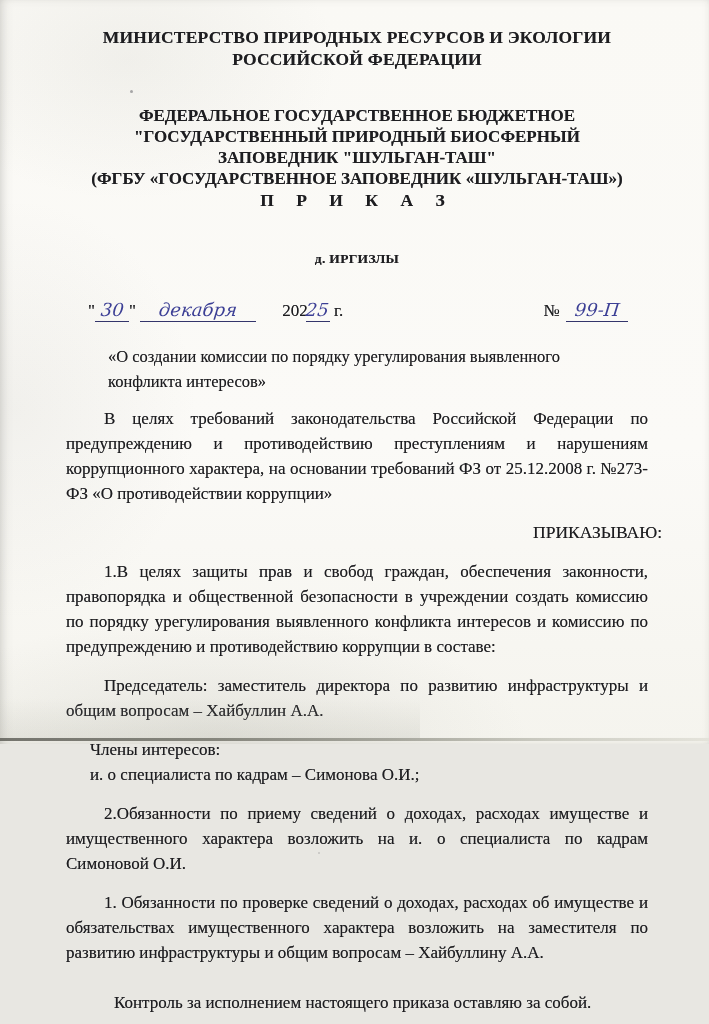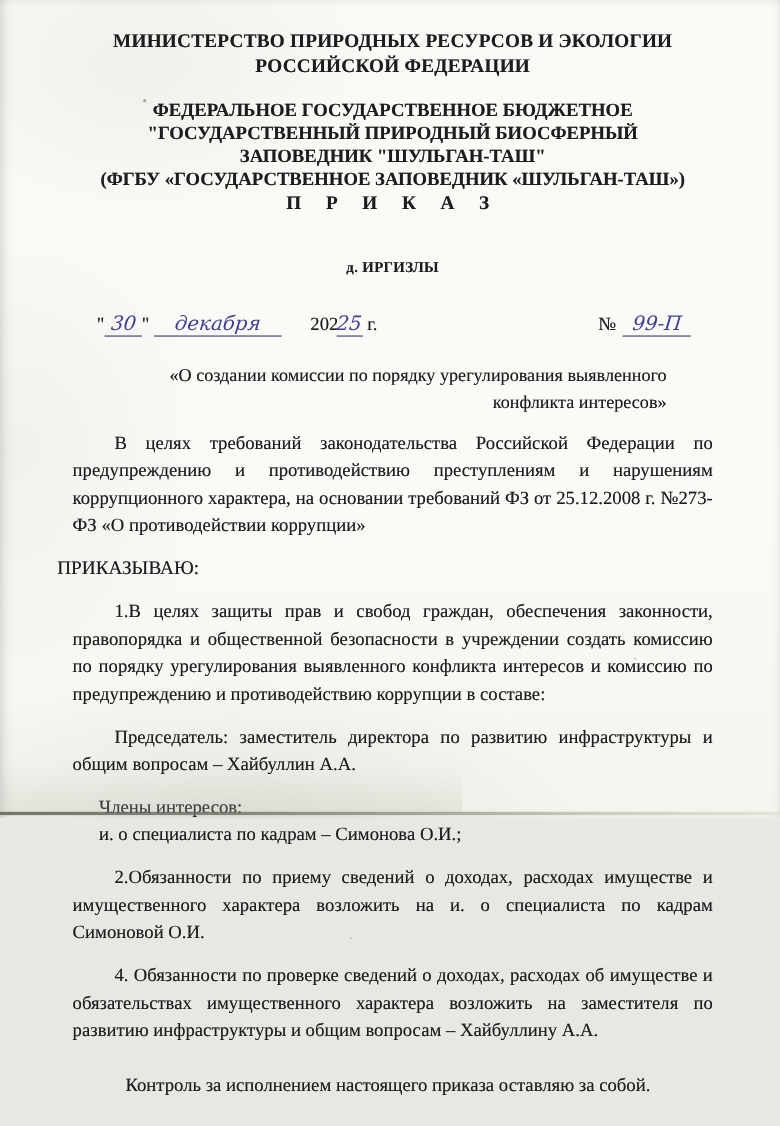--- a/index.html
+++ b/index.html
@@ -18,21 +18,21 @@
     color:#1d1d20;
     box-shadow:inset 6px 0 14px -8px rgba(90,90,85,.45), inset -4px 0 10px -7px rgba(120,120,112,.3);
   }
   .doc{
     position:absolute;left:52px;top:26px;width:610px;
     font-size:17px;line-height:25px;
     text-shadow:0 0 .5px rgba(20,20,25,.55);
   }
   .hdr{ text-align:center;font-weight:bold; }
   .hdr-ministry{ font-size:17.5px;line-height:22px;letter-spacing:.2px; }
-  .hdr-org{ margin-top:19px;font-size:17px;line-height:21px; }
+  .hdr-org{ margin-top:35px;font-size:17px;line-height:21px; }
   .doc-type{ margin-top:1px;letter-spacing:9px;font-weight:bold;font-size:17.5px; }
   .place{ margin-top:35px;font-size:13.5px;font-weight:600;letter-spacing:.3px; }
 
   .dateline{
     margin-top:27px;display:flex;justify-content:space-between;align-items:baseline;
     padding:0 34px 0 36px;font-size:17px;
   }
   .hand{
     font-family:"DejaVu Serif","Liberation Serif",serif;
     font-style:italic;color:#3c3f95;text-shadow:none;
@@ -40,25 +40,25 @@
   }
   .u{ border-bottom:1.2px solid #34356b;display:inline-block;text-align:center;line-height:20px; }
   .u-day{ min-width:34px; }
   .u-month{ min-width:116px; }
   .u-year{ min-width:24px;margin-left:-2px; }
   .u-num{ min-width:62px; }
   .year-printed{ margin-left:26px; }
   .num-group{ display:flex;gap:6px;align-items:baseline; }
 
   .title{
-    margin:21px auto 0;max-width:498px;text-align:right;font-size:16.5px;line-height:25px;
+    margin:21px auto 0;max-width:498px;text-align:left;font-size:16.5px;line-height:25px;
   }
   .para{ text-align:justify;text-indent:38px;margin:14px; }
   .p-first{ margin-top:12px; }
-  .resolve{ text-align:left;font-size:17.5px;margin:0; }
+  .resolve{ text-align:right;font-size:17.5px;margin:0; }
   .list-line{ text-indent:38px;margin:0; }
   .control{ margin-top:25px;text-indent:62px; }
 
   .sig-block{
     margin-top:29px;display:flex;align-items:flex-start;
   }
   .sig-left{ margin-left:72px;width:260px;text-align:center;line-height:25px; }
   .sig-ink{ margin-left:24px;margin-top:-12px; }
 
   .scan-bottom-edge{
@@ -107,21 +107,21 @@
 
     <div class="title">«О создании комиссии по порядку урегулирования выявленного конфликта интересов»</div>
 
     <p class="para p-first">В целях требований законодательства Российской Федерации по предупреждению и противодействию преступлениям и нарушениям коррупционного характера, на основании требований ФЗ от 25.12.2008 г. №273-ФЗ «О противодействии коррупции»</p>
     <p class="resolve">ПРИКАЗЫВАЮ:</p>
     <p class="para">1.В целях защиты прав и свобод граждан, обеспечения законности, правопорядка и общественной безопасности в учреждении создать комиссию по порядку урегулирования выявленного конфликта интересов и комиссию по предупреждению и противодействию коррупции в составе:</p>
     <p class="para">Председатель: заместитель директора по развитию инфраструктуры и общим вопросам – Хайбуллин А.А.</p>
     <p class="list-line">Члены интересов:</p>
     <p class="list-line">и. о  специалиста по кадрам – Симонова О.И.;</p>
     <p class="para">2.Обязанности по приему сведений о доходах, расходах имуществе и имущественного характера возложить на и. о специалиста по кадрам Симоновой О.И.</p>
-    <p class="para">4. Обязанности по проверке сведений о доходах, расходах об имуществе и обязательствах имущественного характера возложить на заместителя по развитию инфраструктуры и общим вопросам – Хайбуллину А.А.</p>
+    <p class="para">1. Обязанности по проверке сведений о доходах, расходах об имуществе и обязательствах имущественного характера возложить на заместителя по развитию инфраструктуры и общим вопросам – Хайбуллину А.А.</p>
     <p class="control">Контроль за исполнением настоящего приказа оставляю за собой.</p>
 
     <div class="sig-block">
       <div class="sig-left">
         <div>Директор ФГБУ «Государственный</div>
         <div>заповедник «Шульган-Таш»:</div>
       </div>
       <svg class="sig-ink" width="120" height="118" viewBox="0 0 120 118">
         <path d="M6 112 C 1 109, 2 100, 9 92 C 16 80, 22 48, 28 32 C 31 24, 36 22, 38 30 C 41 44, 34 82, 27 98 C 36 66, 44 38, 50 32 C 55 27, 58 33, 58 40 C 58 55, 52 80, 48 92 C 58 62, 70 34, 82 22 C 92 13, 102 8, 112 12" fill="none" stroke="#3c3f95" stroke-width="2.6" stroke-linecap="round"></path>
       </svg>

